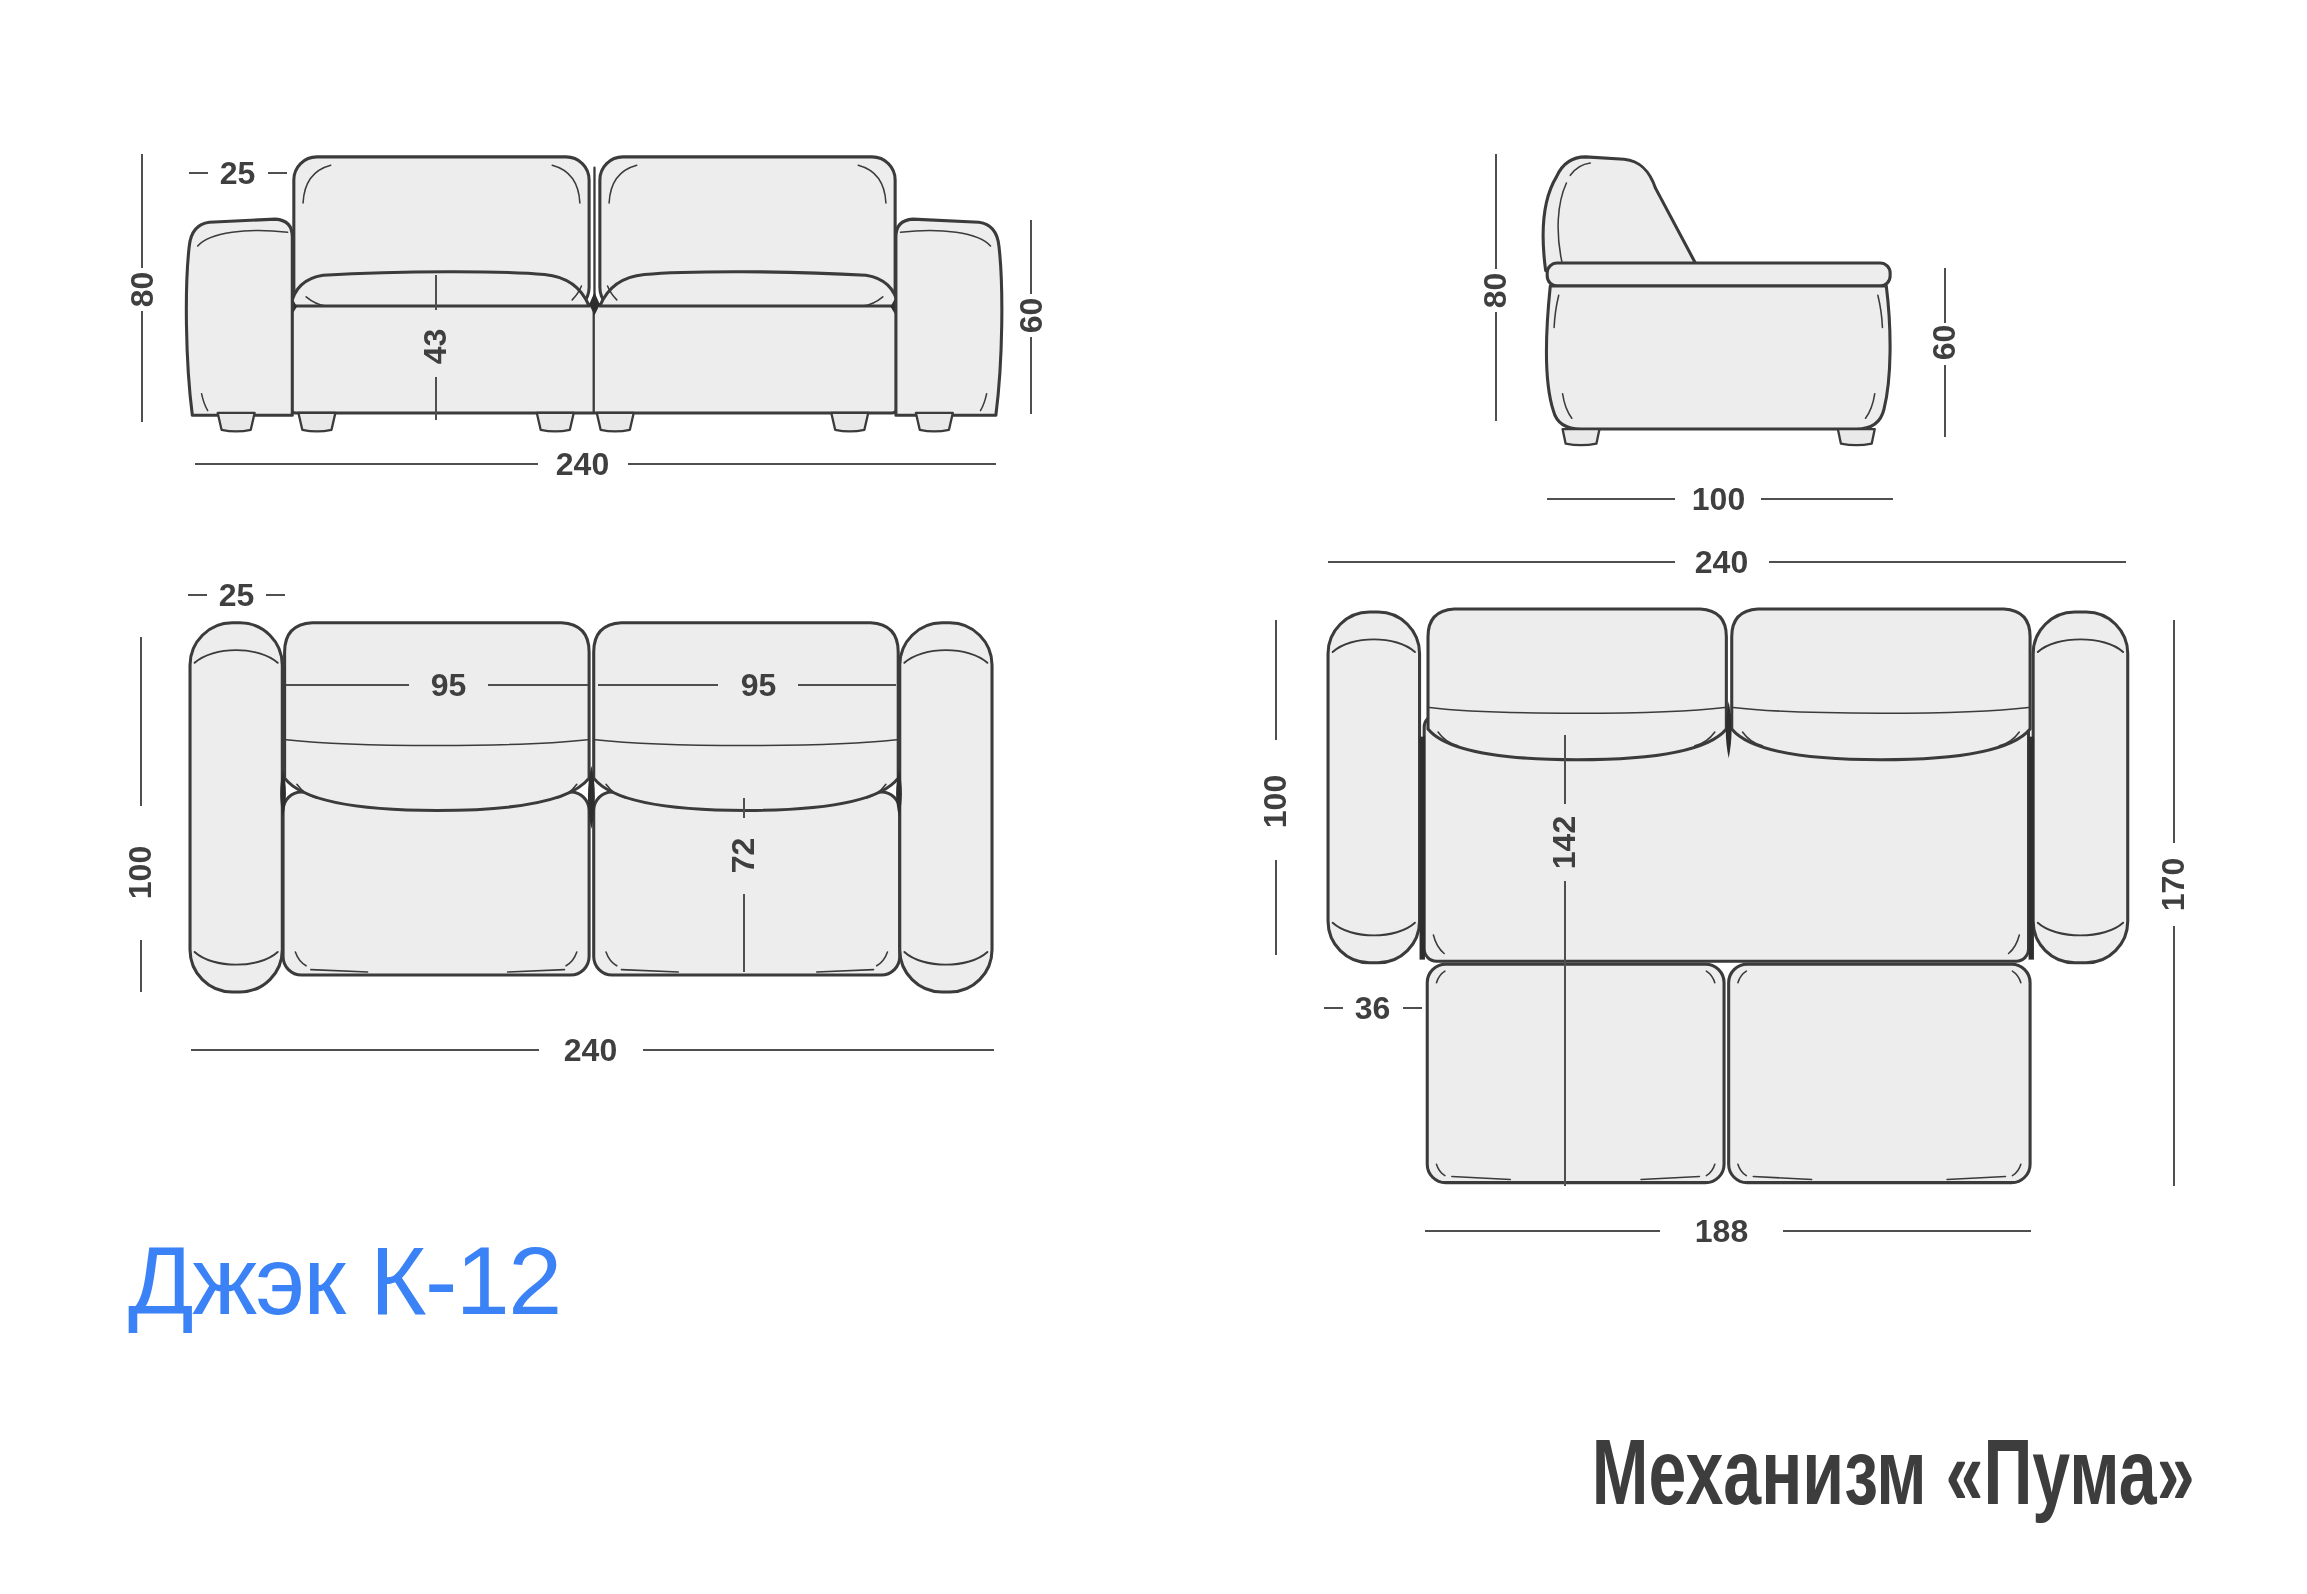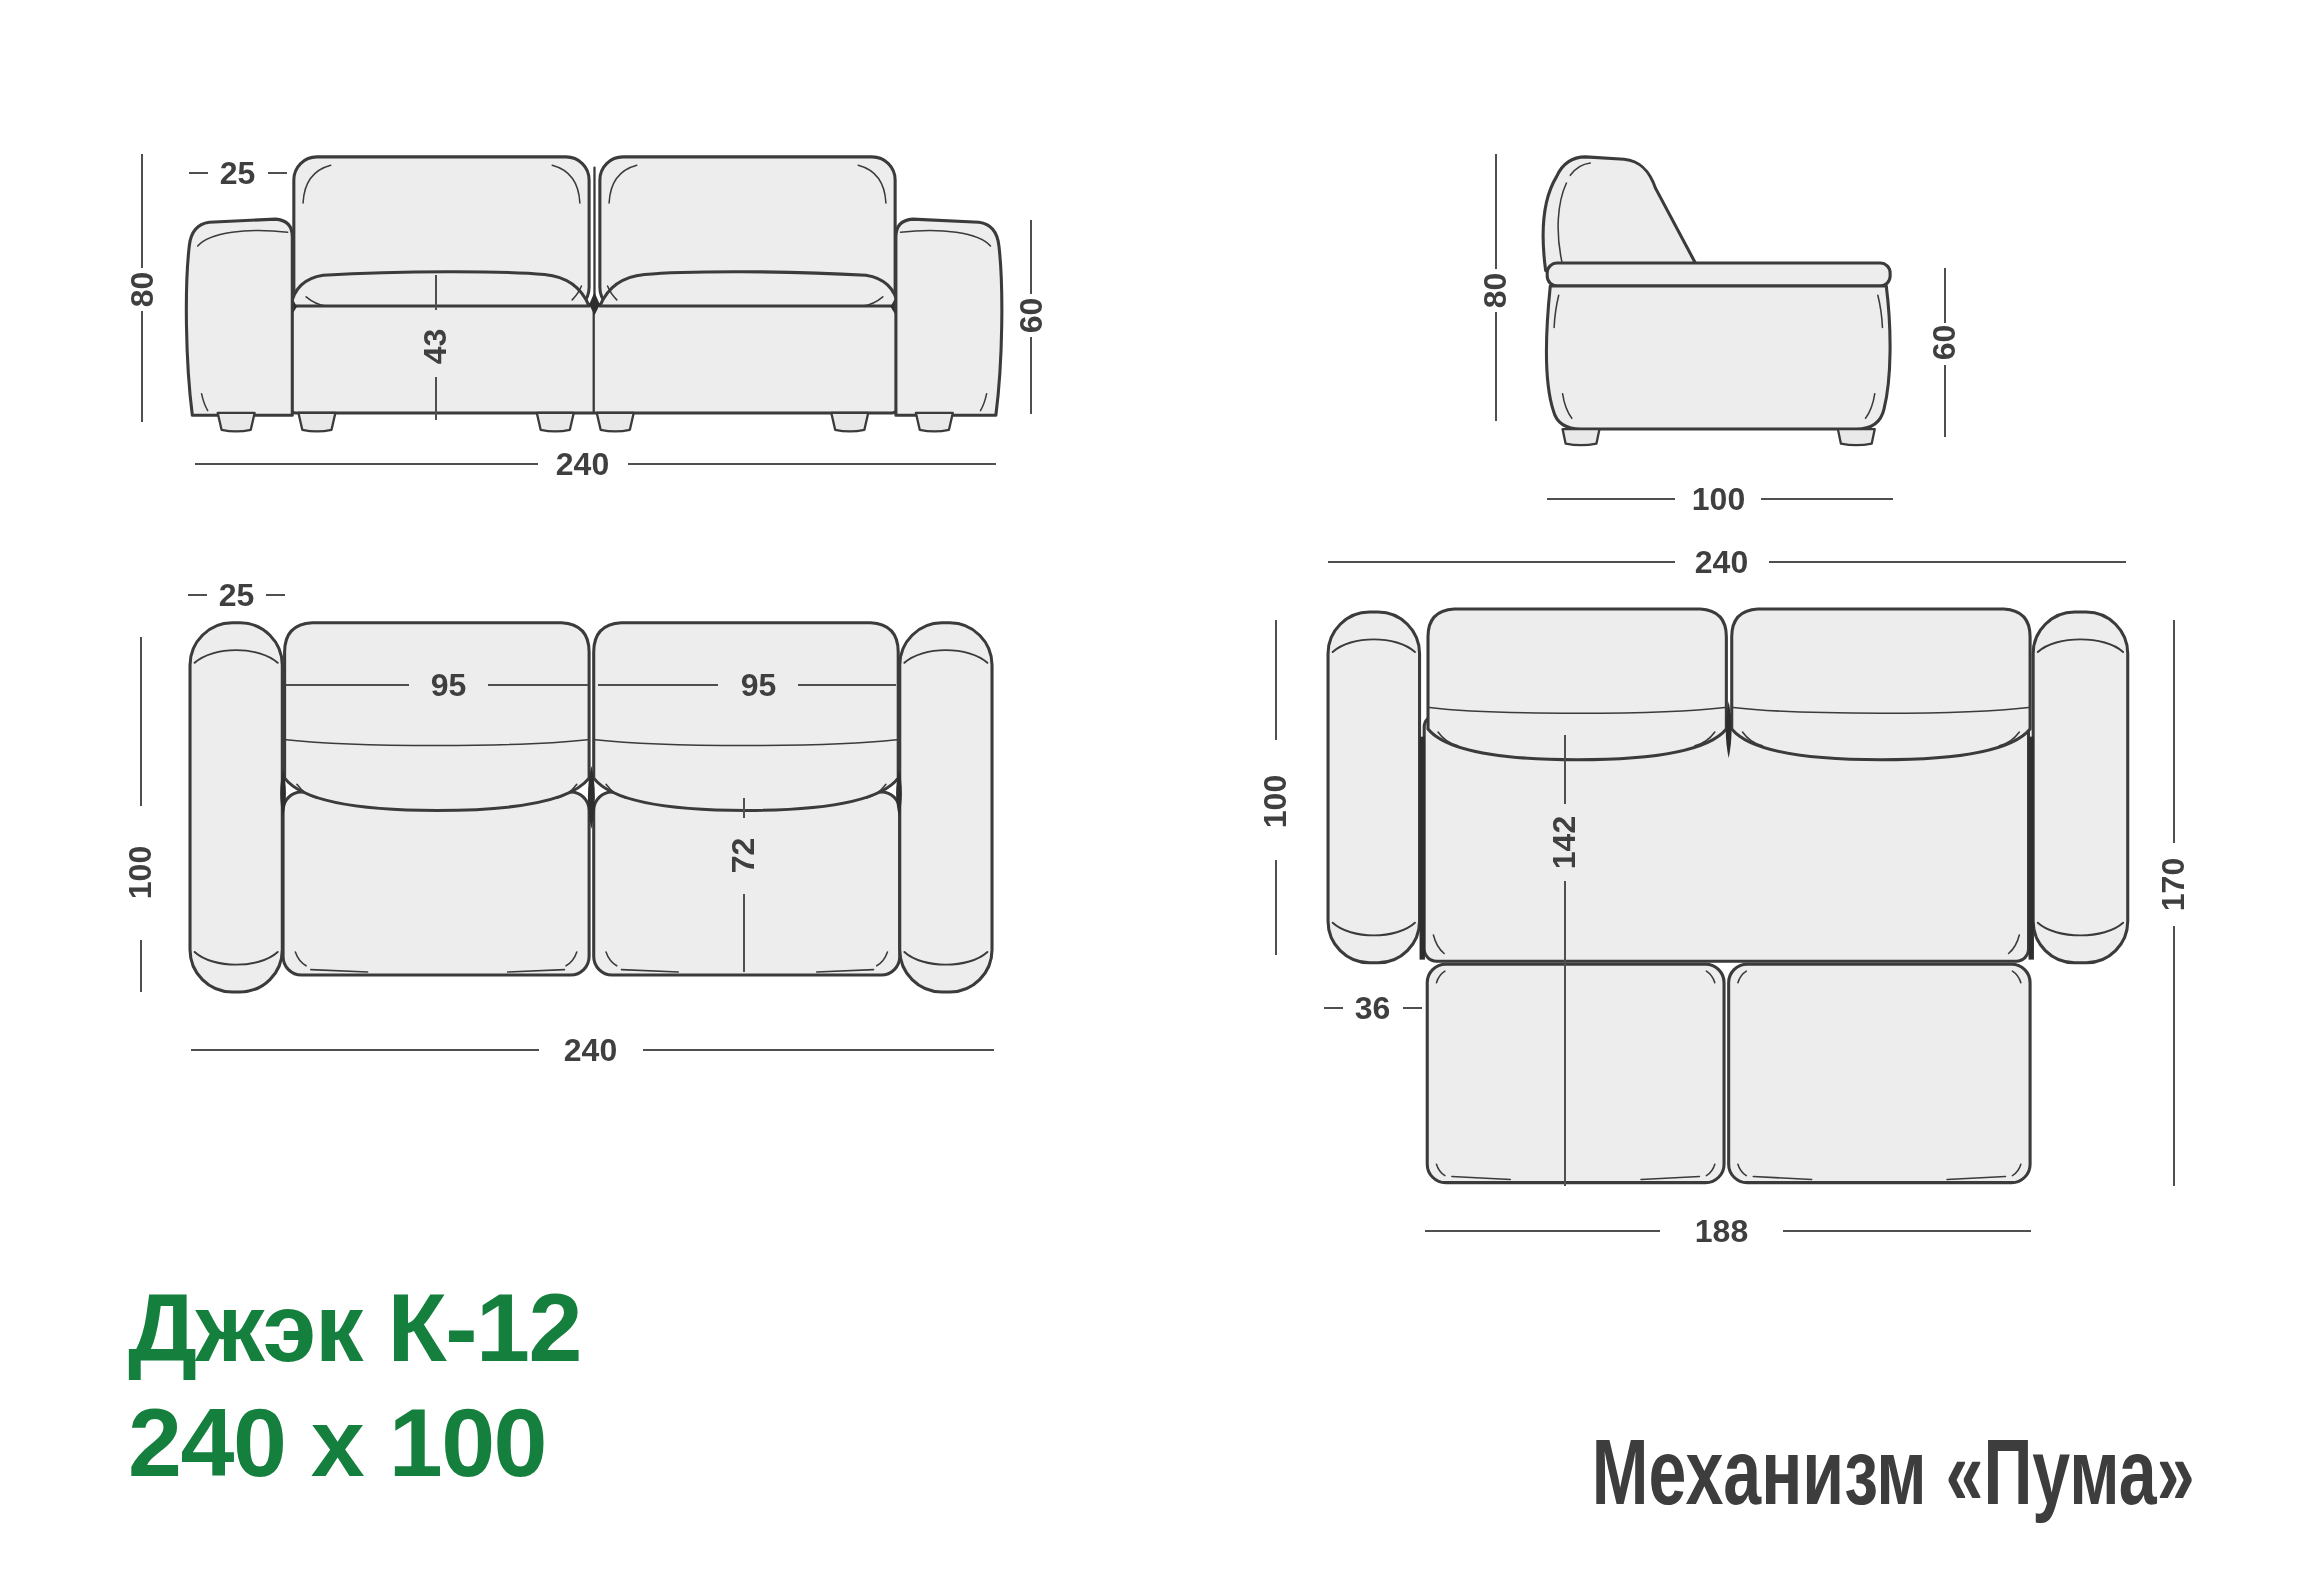--- a/index.html
+++ b/index.html
@@ -12,22 +12,22 @@
   .hseg{height:2.3px;}
   .vseg{width:2.3px;}
   .dash{position:absolute;width:18.5px;height:2.3px;background:#4f4f4f;}
   .dlabel{
     position:absolute;width:123px;height:43px;line-height:43px;
     font-size:32px;font-weight:600;color:#3f3f3f;text-align:center;
     letter-spacing:0px;white-space:nowrap;
   }
   .rot{transform:rotate(-90deg);}
   .title-block{
-    position:absolute;left:128px;top:1270px;
-    font-size:97px;font-weight:700;color:#15803d;line-height:115px;
+    position:absolute;left:128px;top:1223px;
+    font-size:97px;font-weight:400;color:#3b82f6;line-height:115px;
     letter-spacing:-1.5px;white-space:nowrap;
   }
   .mech-label{
     position:absolute;right:112px;top:1420px;
     font-size:92px;font-weight:700;color:#3d3d3d;white-space:nowrap;
     transform:scaleX(0.74);transform-origin:100% 50%;
   }
 </style>
 </head>
 <body>
@@ -263,16 +263,15 @@
   <div class="dseg vseg" style="left:2173px;top:926px;height:260px;"></div>
 </div>
 <div>
   <div class="dseg hseg" style="left:1425px;top:1230px;width:235px;"></div>
   <div class="dlabel" style="left:1660px;top:1210px;">188</div>
   <div class="dseg hseg" style="left:1783px;top:1230px;width:248px;"></div>
 </div>
 
 <div class="title-block">
   <div>Джэк К-12</div>
-  <div>240 x 100</div>
 </div>
 <div class="mech-label">Механизм «Пума»</div>
 
 
 </body></html>

